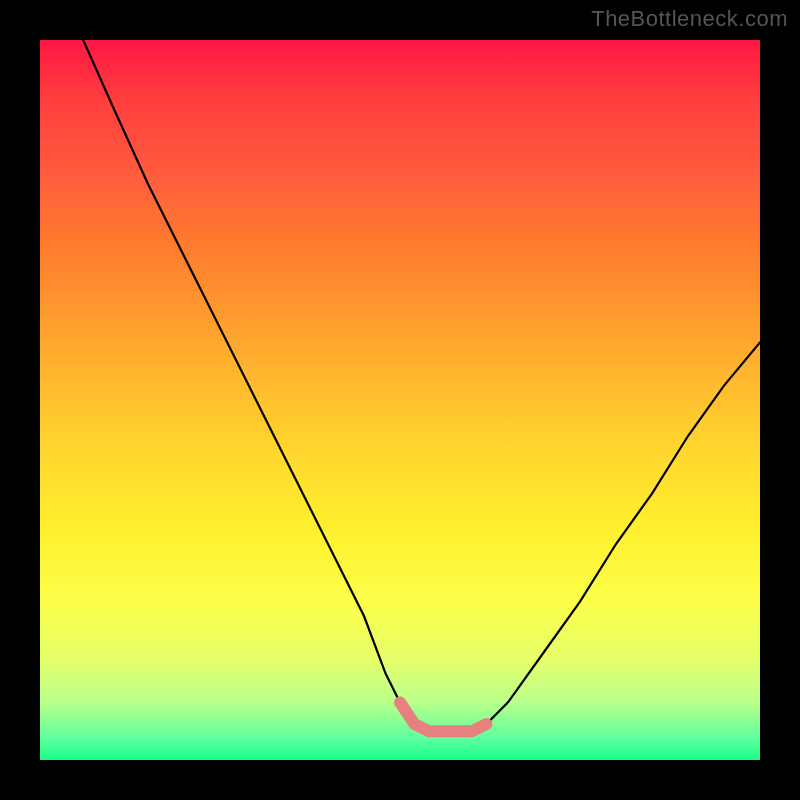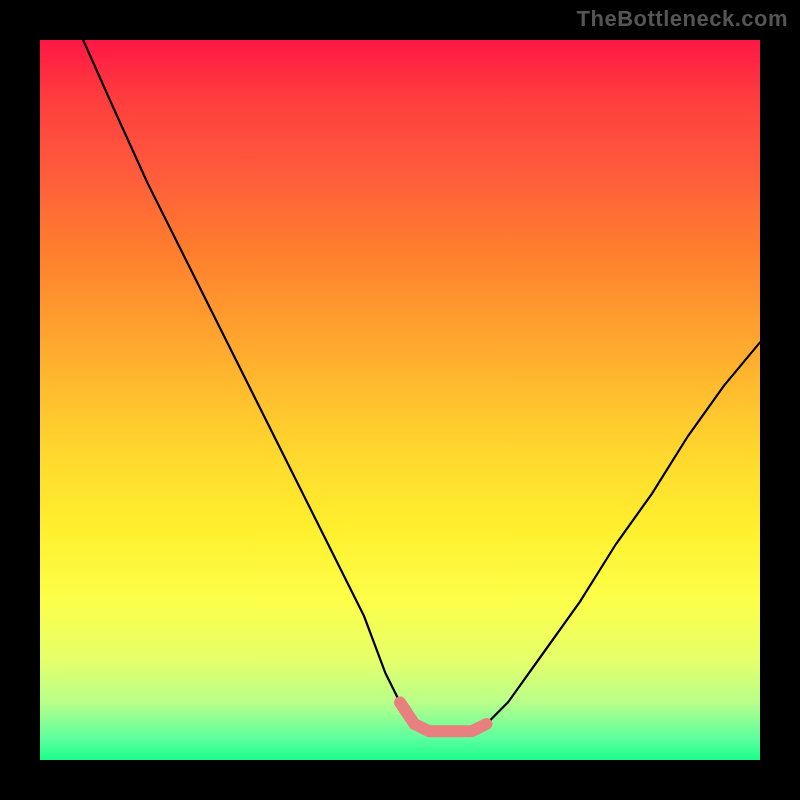--- a/index.html
+++ b/index.html
@@ -16,21 +16,21 @@
     width: 800px;
     height: 800px;
     background: #000;
   }
   .watermark {
     position: absolute;
     top: 6px;
     right: 12px;
     color: #555;
     font-size: 22px;
-    font-weight: 700;
+    font-weight: 400;
     letter-spacing: 0.5px;
     z-index: 10;
   }
   .plot-area {
     position: absolute;
     left: 40px;
     top: 40px;
     width: 720px;
     height: 720px;
     overflow: hidden;

